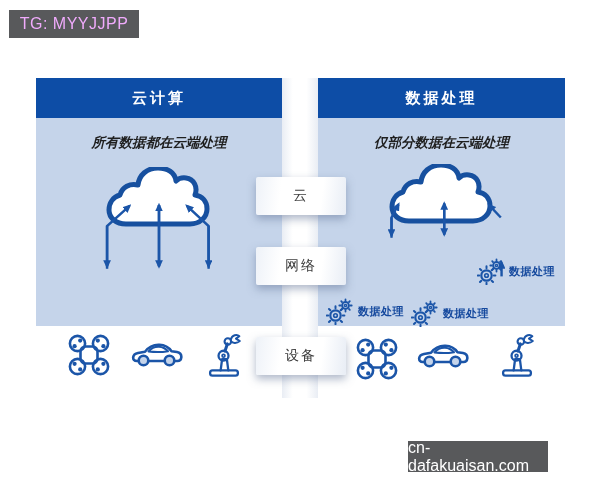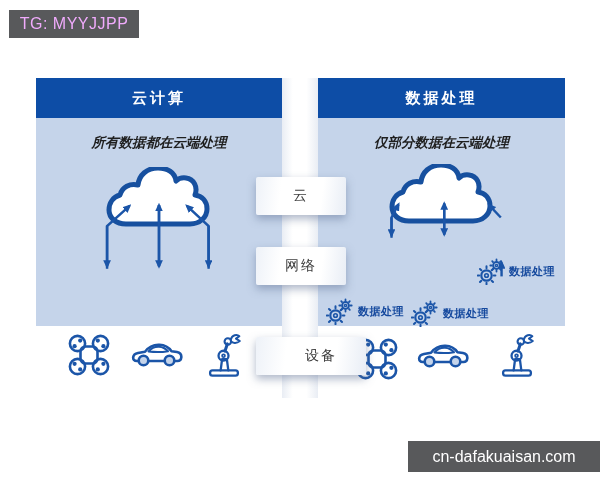--- a/index.html
+++ b/index.html
@@ -3,21 +3,21 @@
 <meta charset="utf-8">
 <style>
   html,body{margin:0;padding:0;}
   body{font-family:"Liberation Sans","DejaVu Sans",sans-serif;background:#ffffff;}
   .stage{position:relative;width:600px;height:480px;background:#ffffff;overflow:hidden;}
 
   
   .badge{position:absolute;left:9px;top:10px;width:130px;height:28px;background:#58595b;
          color:#f0abfc;font-size:16px;display:flex;align-items:center;justify-content:center;
          letter-spacing:.5px;z-index:6;}
-  .watermark{position:absolute;left:408px;top:441px;width:192px;height:31px;background:#58595b;
+  .watermark{position:absolute;left:408px;top:441px;width:140px;height:31px;background:#58595b;
          color:#ffffff;font-size:16px;display:flex;align-items:center;justify-content:center;z-index:6;}
 
   
   .panel{position:absolute;top:78px;width:246px;height:248px;background:#c5d4ea;z-index:1;}
   .panel.left{left:36px;}
   .panel.right{left:318px;width:247px;}
   .panel-header{height:40px;background:#0d4da6;color:#ffffff;font-size:15px;font-weight:700;
          letter-spacing:3px;display:flex;align-items:center;justify-content:center;}
   .panel-subtitle{margin-top:16px;text-align:center;font-size:13.5px;font-weight:600;color:#1f1f1f;font-style:italic;}
 
@@ -31,21 +31,21 @@
   
   .ribbon-strip{position:absolute;left:282px;top:78px;width:36px;height:320px;z-index:2;
          background:linear-gradient(90deg,#e9edf4 0%,#ffffff 30%,#ffffff 68%,#e9edf4 100%);}
   .ribbon-band{position:absolute;left:256px;width:90px;height:38px;z-index:3;border-radius:2px;
          background:linear-gradient(97deg,#eef2f8 0%,#ffffff 28%,#ffffff 72%,#e8edf5 100%);
          box-shadow:0 4px 8px rgba(96,114,148,.5);
          display:flex;align-items:center;justify-content:center;
          font-size:14px;font-weight:500;color:#3c3c3c;letter-spacing:2px;}
   .band-cloud{top:177px;}
   .band-network{top:247px;font-family:Liberation Mono, monospace;}
-  .band-device{top:337px;padding-left:20px;}
+  .band-device{top:337px;}
 
   svg{display:block;}
 </style>
 </head>
 <body>
 
 <svg width="0" height="0" style="position:absolute" aria-hidden="true">
   <defs>
 
     <symbol id="sym-cloud" viewBox="0 0 104 62">

